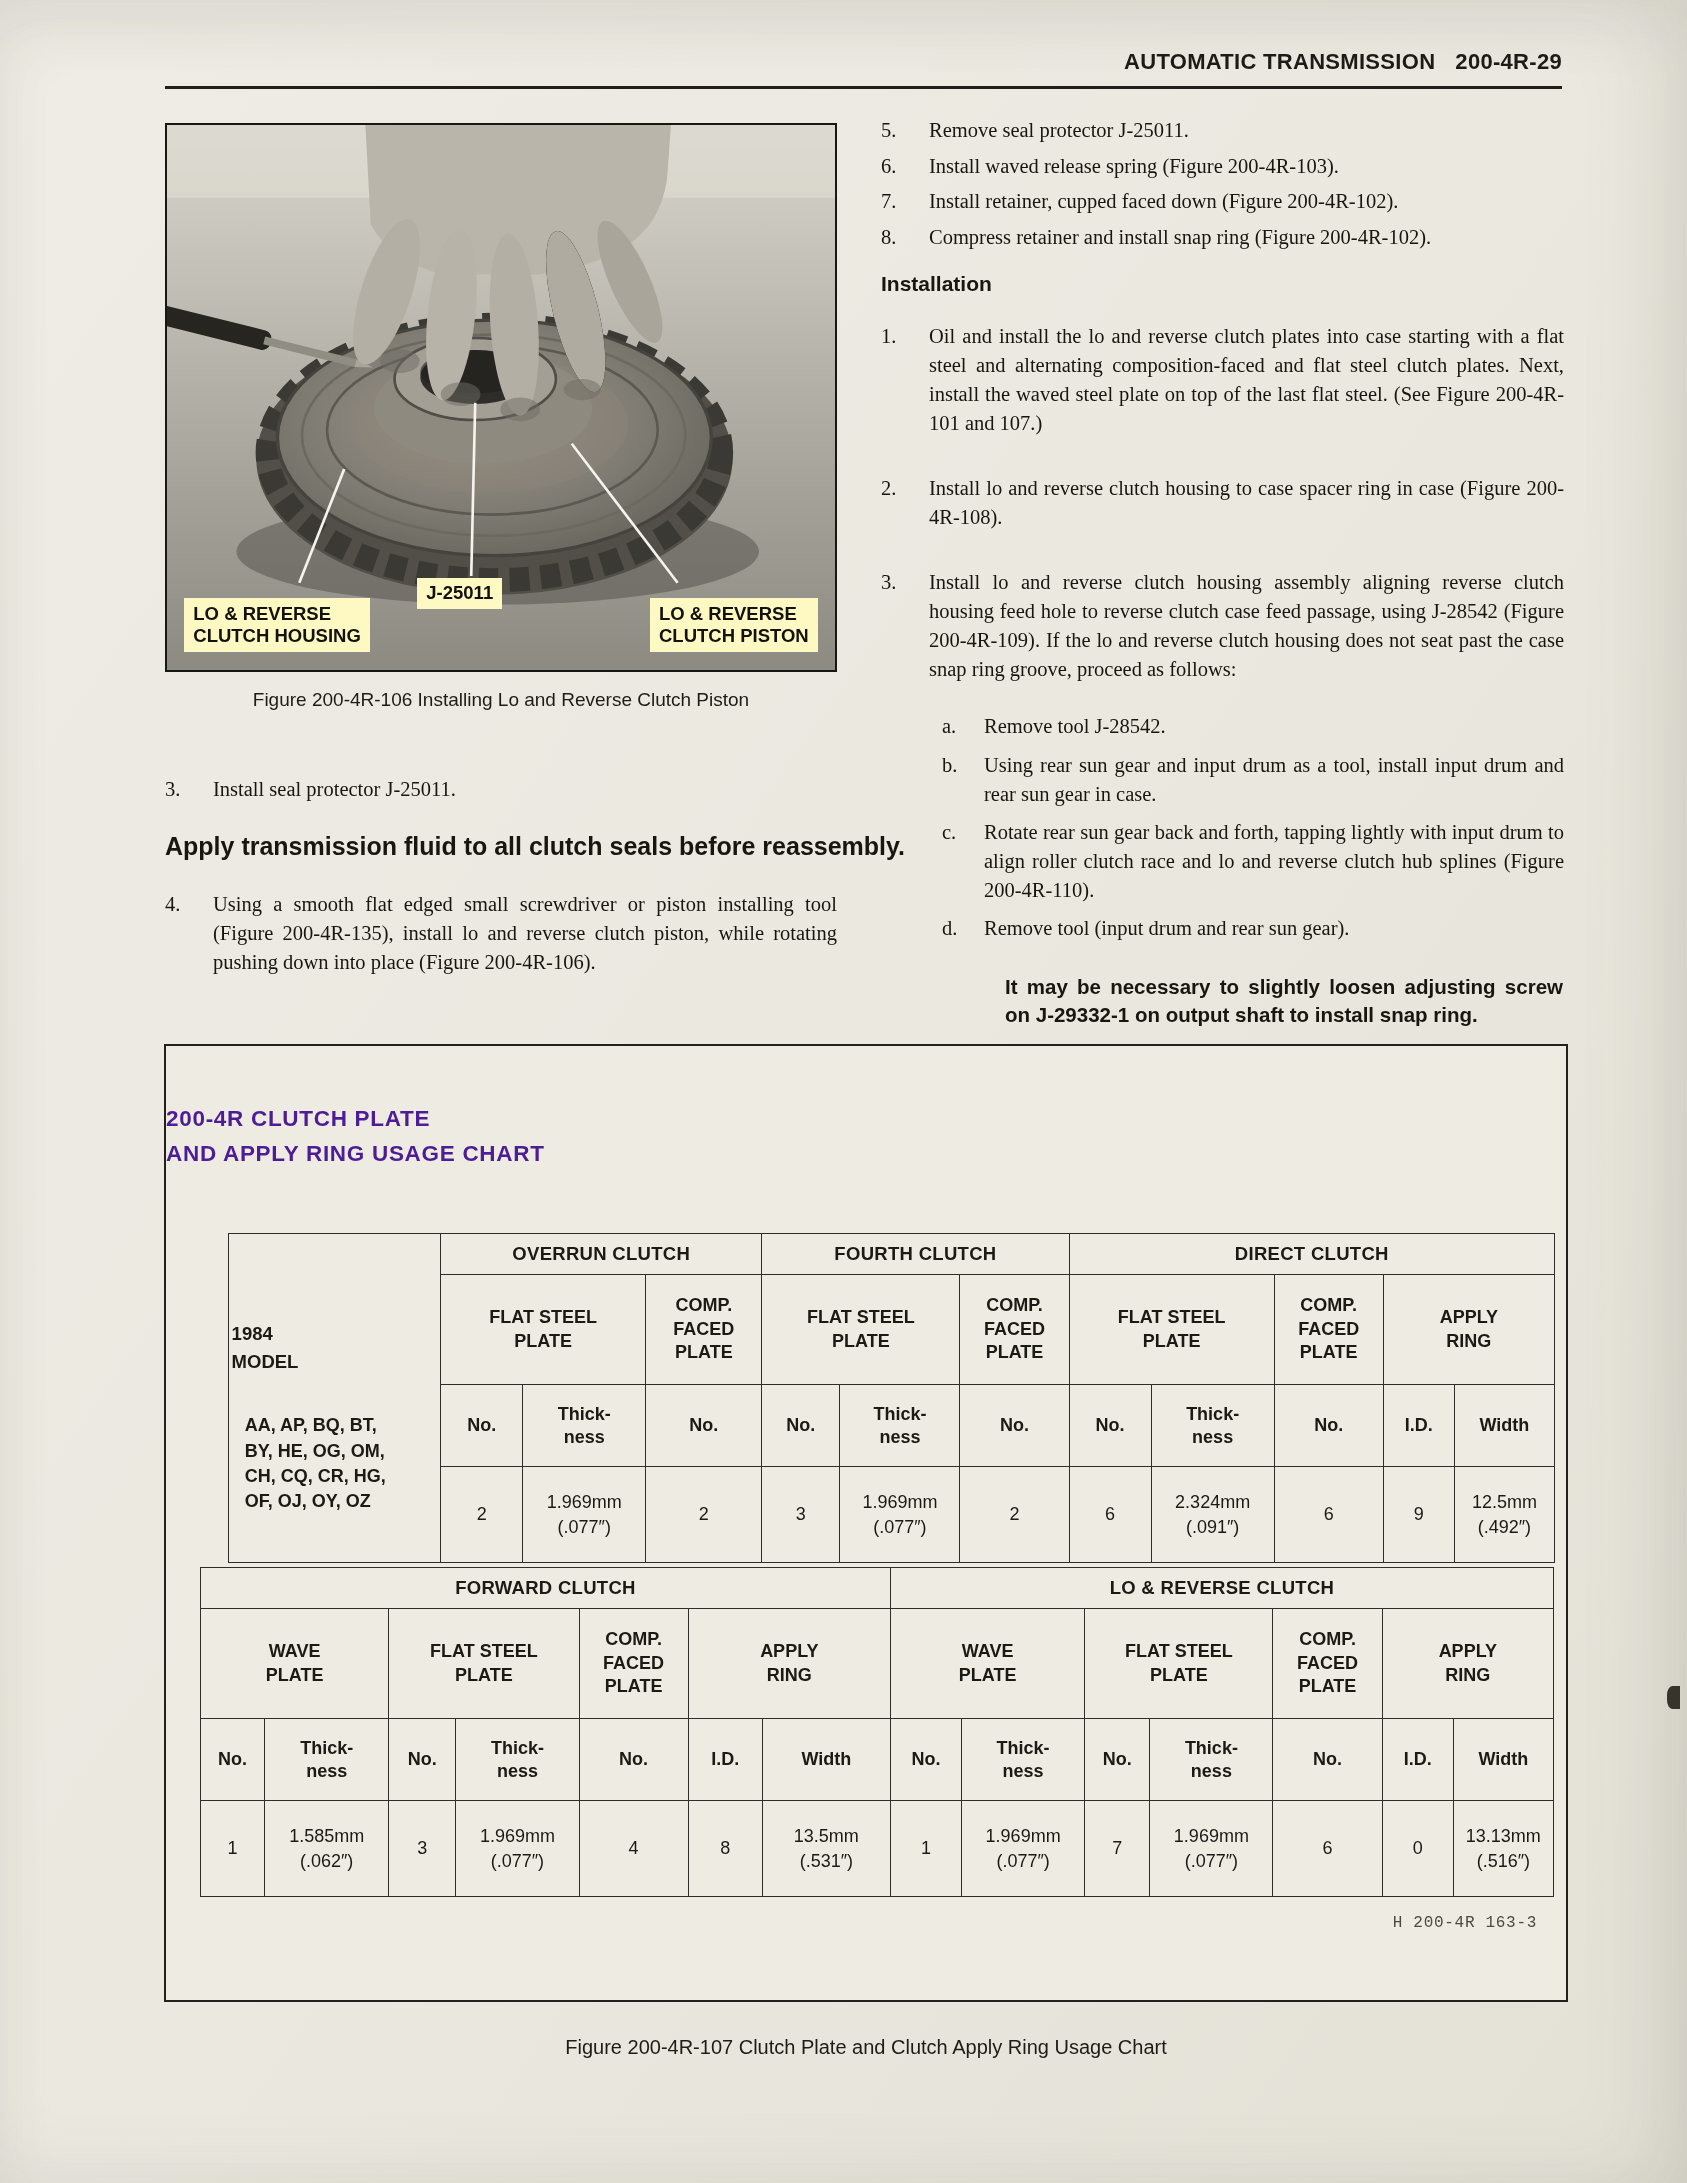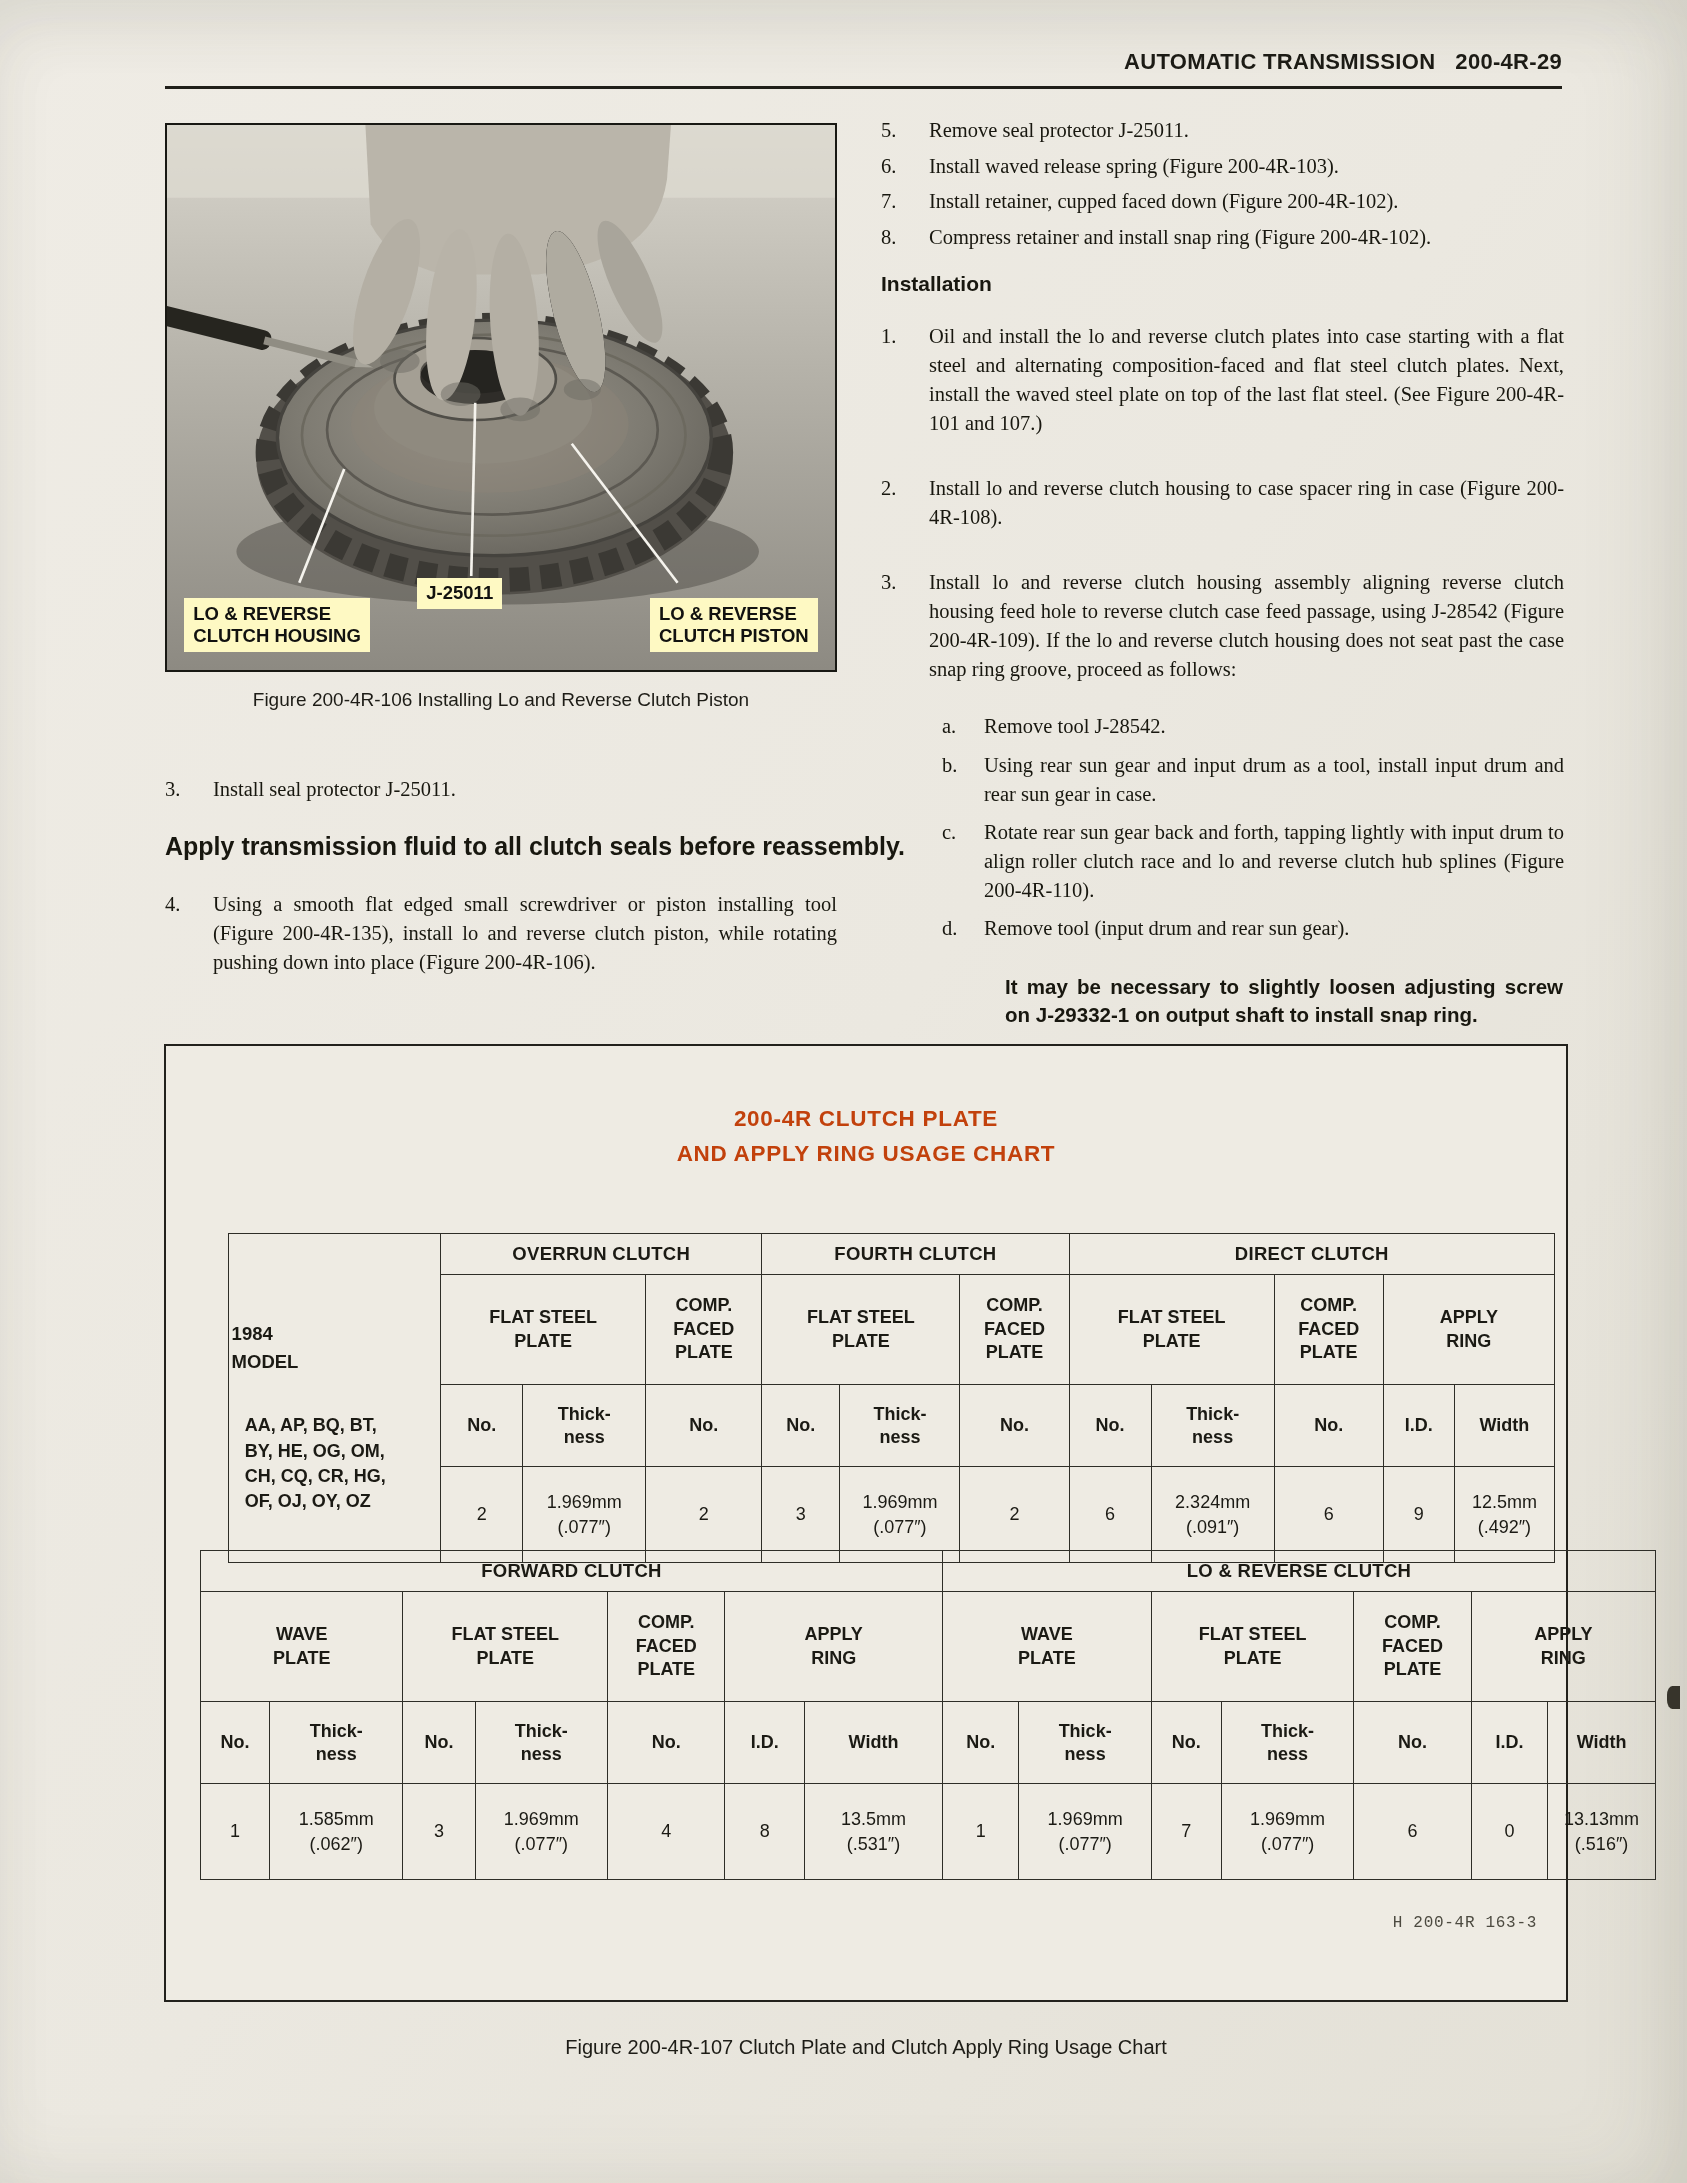--- a/index.html
+++ b/index.html
@@ -73,34 +73,34 @@
     font-size:20.5px; line-height:28px; text-align:justify;
   }
 
   
   .chart-box {
     position:absolute; left:164px; top:1044px; width:1404px; height:958px;
     border:2px solid #22211c; background:#eeebe3;
   }
   .chart-title {
     position:absolute; top:56px; left:0; width:100%;
-    text-align:center; font-family:"Liberation Sans",sans-serif;
+    text-align:left; font-family:"Liberation Sans",sans-serif;
     font-weight:bold; font-size:22.5px; line-height:1.55; letter-spacing:0.7px;
-    white-space:pre-line; color:#c2410c;
+    white-space:pre-line; color:#4c1d95;
   }
   table.t {
     border-collapse:collapse; table-layout:fixed;
     font-family:"Liberation Sans",sans-serif; position:absolute; color:#1b1a14;
   }
   .t th, .t td {
     border:1.3px solid #2e2d27; text-align:center; vertical-align:middle;
     font-weight:bold; font-size:18px; padding:0 2.6px; overflow:hidden;
   }
   .t1 { left:62px; top:187px; width:1327px; }
-  .t2 { left:34px; top:504px; width:1456px;padding-left:23px; }
+  .t2 { left:34px; top:521px; width:1354px;padding-left:23px; }
   .r-group th { height:41px; font-size:18.5px; letter-spacing:0.3px; }
   .r-sub th { height:110px; line-height:1.3; }
   .r-col th { height:82px; line-height:1.25; }
   .r-data td { height:96px; line-height:1.35; font-weight:normal; }
   .model-cell { vertical-align:top; }
   .model-year { margin-top:38px; text-align:left; font-weight:bold; font-size:18.5px; line-height:1.5; white-space:pre-line; }
   .model-codes { margin-top:38px; text-align:left; padding-left:13.2px; font-weight:bold; font-size:18px; line-height:1.4; white-space:pre-line; }
   .prel { white-space:pre-line; }
   .chart-stamp {
     position:absolute; right:29px; top:868px;

